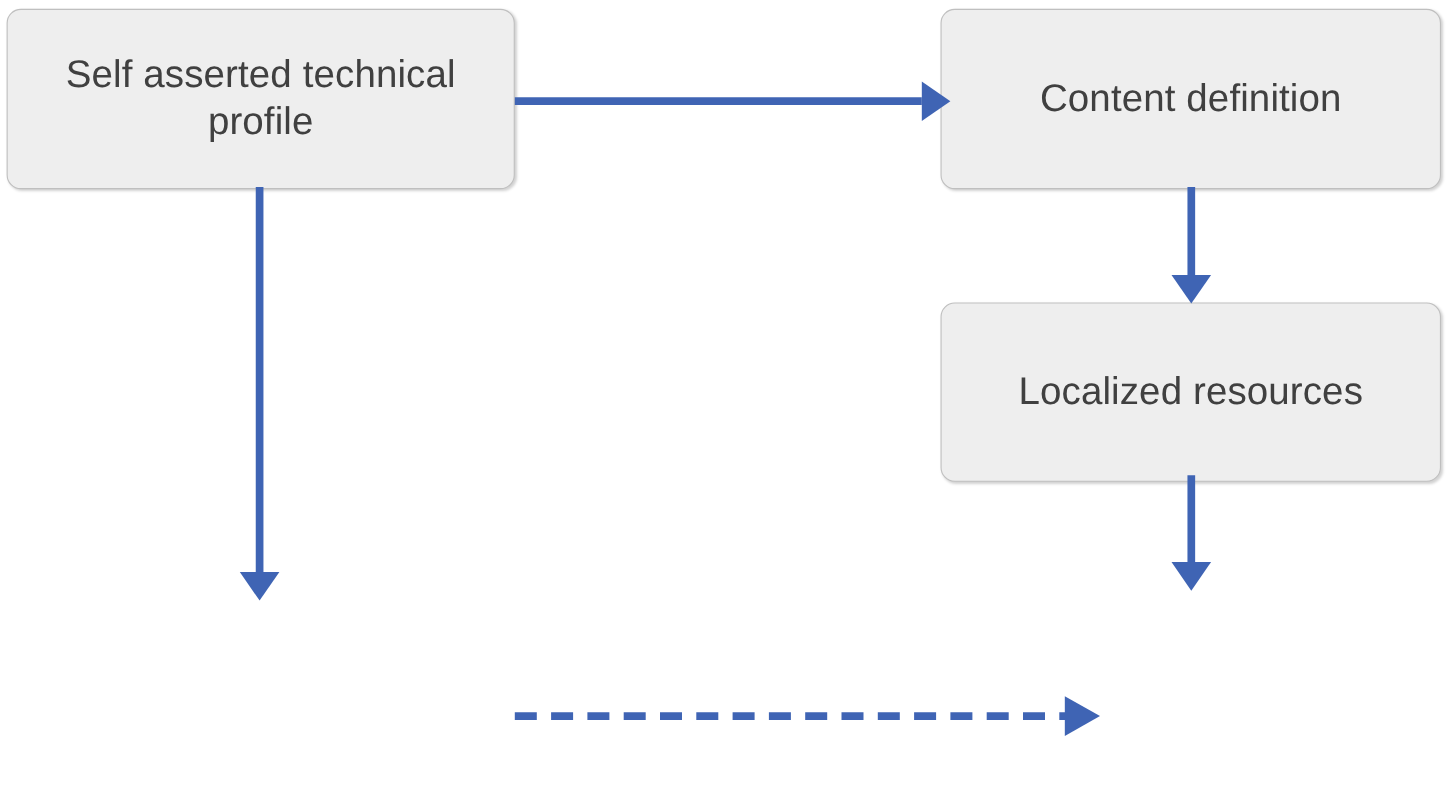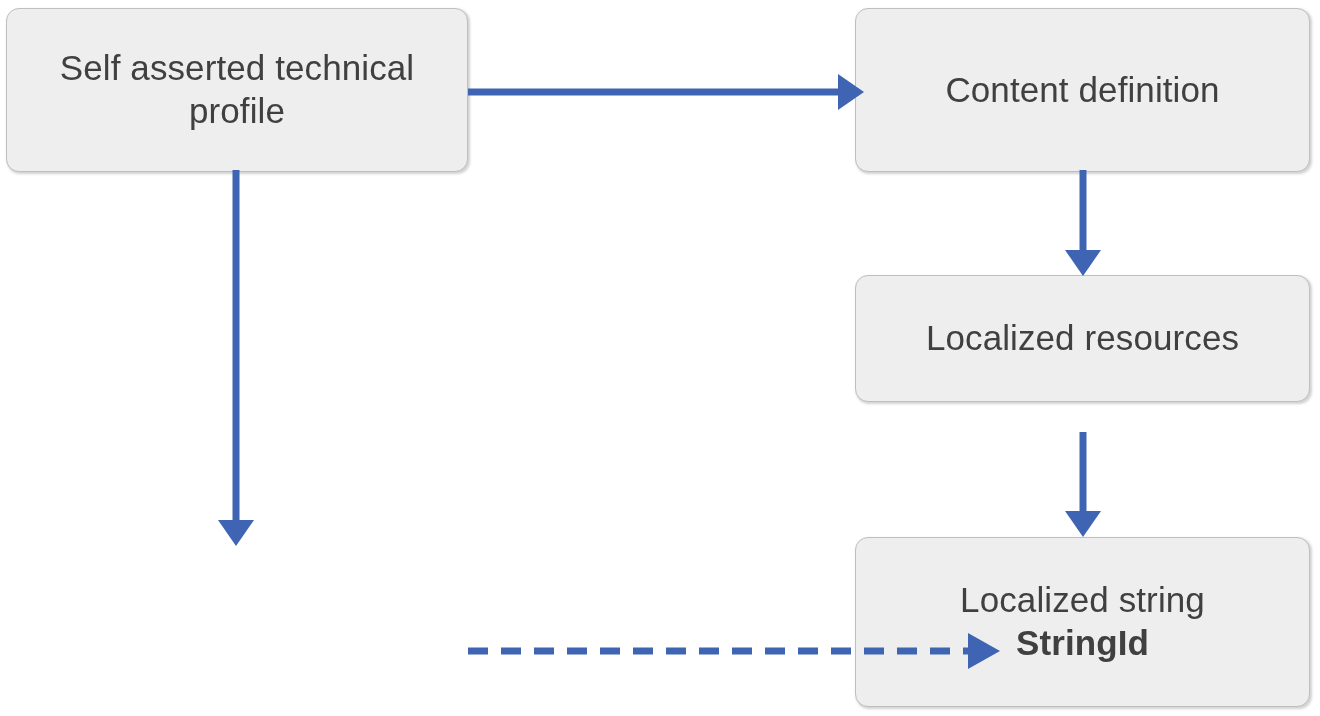--- a/index.html
+++ b/index.html
@@ -43,21 +43,21 @@
     white-space: pre-line;
   }
   .node .strong {
     display: block;
     font-weight: bold;
   }
 
   
   #node-self-asserted-technical-profile { left: 6px;   top: 8px;   width: 462px; height: 164px; }
   #node-content-definition              { left: 855px; top: 8px;   width: 455px; height: 164px; justify-content: flex-end; }
-  #node-localized-resources             { left: 855px; top: 275px; width: 455px; height: 127px; }
+  #node-localized-resources             { left: 855px; top: 275px; width: 455px; height: 163px; }
   #node-input-output-claims-transformation { left: 6px; top: 541px; width: 462px; height: 161px; }
   #node-localized-string                { left: 855px; top: 537px; width: 455px; height: 170px; }
 
   
   .connector {
     position: absolute;
     z-index: 3;
     overflow: visible;
   }
   .conn-line {
@@ -90,26 +90,20 @@
 
   <div class="node" id="node-content-definition">
     <span class="label">Content definition</span>
   </div>
 
   <div class="node" id="node-localized-resources">
     <span class="label">Localized resources</span>
   </div>
 
 
-  <div class="node" id="node-localized-string">
-    <span class="label">
-      <span>Localized string</span>
-      <span class="strong">StringId</span>
-    </span>
-  </div>
 
   <svg class="connector" id="connector-profile-to-content" viewBox="0 0 405 66" width="405" height="66">
     <line class="conn-line" x1="8" y1="32" x2="378" y2="32" stroke="#3f64b4"></line>
     <polygon class="conn-head" points="378,14 404,32 378,50" fill="#3f64b4"></polygon>
   </svg>
 
   <svg class="connector" id="connector-profile-to-claims" viewBox="0 0 76 380" width="76" height="380">
     <line class="conn-line" x1="36" y1="2" x2="36" y2="352" stroke="#3f64b4"></line>
     <polygon class="conn-head" points="18,352 54,352 36,378" fill="#3f64b4"></polygon>
   </svg>

